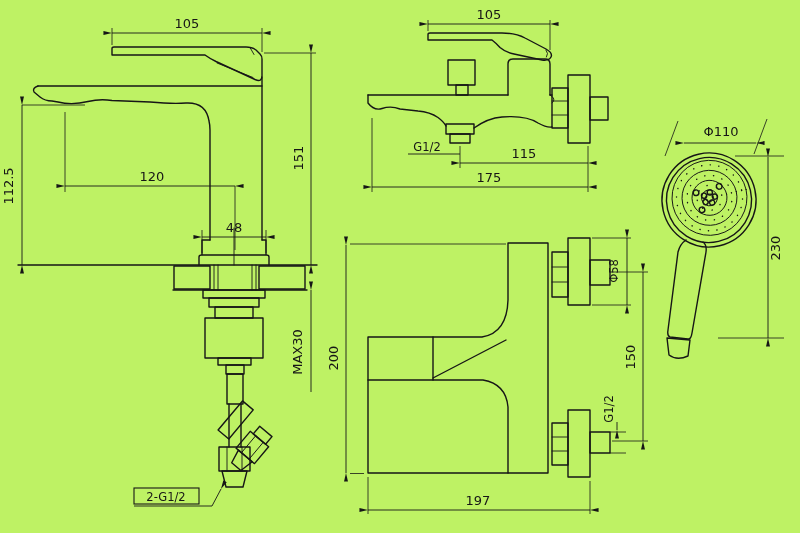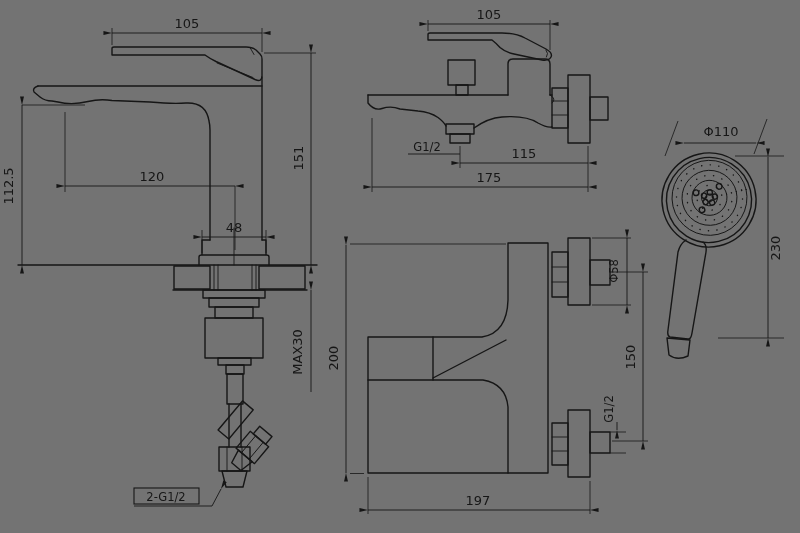--- a/index.html
+++ b/index.html
@@ -1,16 +1,16 @@
 <!DOCTYPE html>
 <html><head>
 <meta charset="utf-8">
 <style>
   html,body{margin:0;padding:0;background:#fff;}
-  .stage{width:800px;height:533px;background:#737373;position:relative;overflow:hidden;}
+  .stage{width:800px;height:533px;background:#bef264;position:relative;overflow:hidden;}
   svg text{font-family:"DejaVu Sans","Liberation Sans",sans-serif;font-size:13px;fill:#161616;stroke:none;}
   svg text.small{font-size:11.5px;}
   .outline path,.outline rect,.outline line,.outline circle{fill:none;stroke:#161616;stroke-width:1.4;stroke-linejoin:round;stroke-linecap:round;}
   .outline .thin{stroke-width:0.9;}
   .dim line,.dim path{fill:none;stroke:#161616;stroke-width:0.9;}
   .dim .ext{stroke-width:0.8;}
 </style>
 </head>
 <body>
 

